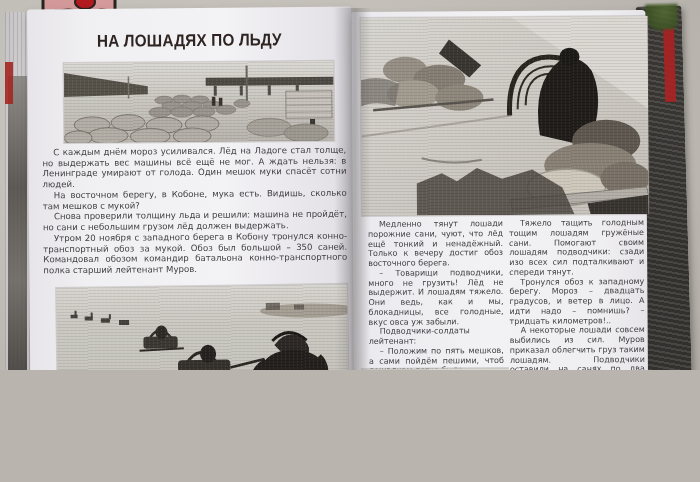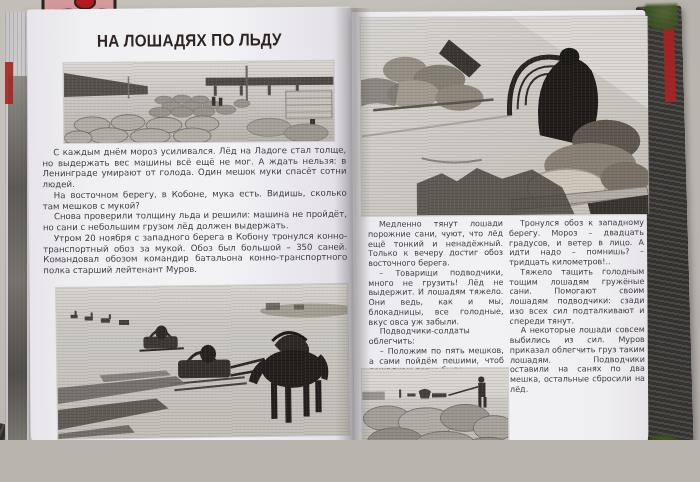--- a/index.html
+++ b/index.html
@@ -1,16 +1,16 @@
 <!DOCTYPE html>
 <html lang="ru"><head>
 <meta charset="utf-8">
 <style>
   html,body{margin:0;padding:0;background:#b9b5ae;}
-  .scene{position:relative;width:700px;height:440px;overflow:hidden;
+  .scene{position:relative;width:700px;height:370px;overflow:hidden;
          font-family:"DejaVu Sans","Liberation Sans",sans-serif;
          background:linear-gradient(130deg,#d6d3cc 0%,#cdc9c2 45%,#c4c0b9 100%);}
   .scene::after{content:"";position:absolute;inset:0;pointer-events:none;
          background:radial-gradient(ellipse at 50% 45%,rgba(255,255,255,.05),rgba(40,36,32,.12) 95%);}
   
   .cover-right{position:absolute;left:642px;top:6px;width:46px;height:466px;
          transform:rotate(-1.6deg);border-radius:4px;
          background:
            repeating-linear-gradient(12deg,rgba(255,255,255,.07) 0 2px,rgba(0,0,0,.18) 2px 5px),
            linear-gradient(180deg,#45423f,#3b3936 55%,#44423f);
@@ -269,27 +269,27 @@
         </g>
         <path d="M55,165 L80,155 L95,163 L115,150 L140,161 L170,152 L200,170 L212,197 L55,197 Z" fill="#4b4740" opacity=".85"></path>
         <path d="M225,186 L286,178 L286,197 L228,197 Z" fill="#38342f"></path>
         <path d="M60,140 q30,8 60,2" fill="none" stroke="#6e6a63" stroke-width="2" opacity=".7"></path>
       </svg>
     </div>
 
     <div class="col col-1">
       <p>Медленно тянут лошади порожние сани, чуют, что лёд ещё тонкий и ненадёжный. Только к вечеру достиг обоз восточного берега.</p>
       <p>– Товарищи подводчики, много не грузить! Лёд не выдержит. И лошадям тяжело. Они ведь, как и мы, блокадницы, все голодные, вкус овса уж забыли.</p>
-      <p>Подводчики-солдаты облегчить:</p>
+      <p>Подводчики-солдаты лейтенант:</p>
       <p>– Положим по пять мешков, а сами пойдём пешими, чтоб лошадкам легче было.</p>
     </div>
 
     <div class="col col-2">
+      <p>Тяжело тащить голодным тощим лошадям гружёные сани. Помогают своим лошадям подводчики: сзади изо всех сил подталкивают и спереди тянут.</p>
       <p>Тронулся обоз к западному берегу. Мороз – двадцать градусов, и ветер в лицо. А идти надо – помнишь? – тридцать километров!..</p>
-      <p>Тяжело тащить голодным тощим лошадям гружёные сани. Помогают своим лошадям подводчики: сзади изо всех сил подталкивают и спереди тянут.</p>
       <p>А некоторые лошади совсем выбились из сил. Муров приказал облегчить груз таким лошадям. Подводчики оставили на санях по два мешка, остальные сбросили на лёд.</p>
     </div>
 
     <div class="photo photo-d">
       <svg viewBox="0 0 142 88" preserveAspectRatio="none">
         <defs>
           <linearGradient id="gD" x1="0" y1="0" x2="0" y2="1">
             <stop offset="0" stop-color="#d9d6d1"></stop>
               <stop offset=".4" stop-color="#ccc9c3"></stop>
               <stop offset="1" stop-color="#bab6af"></stop>

